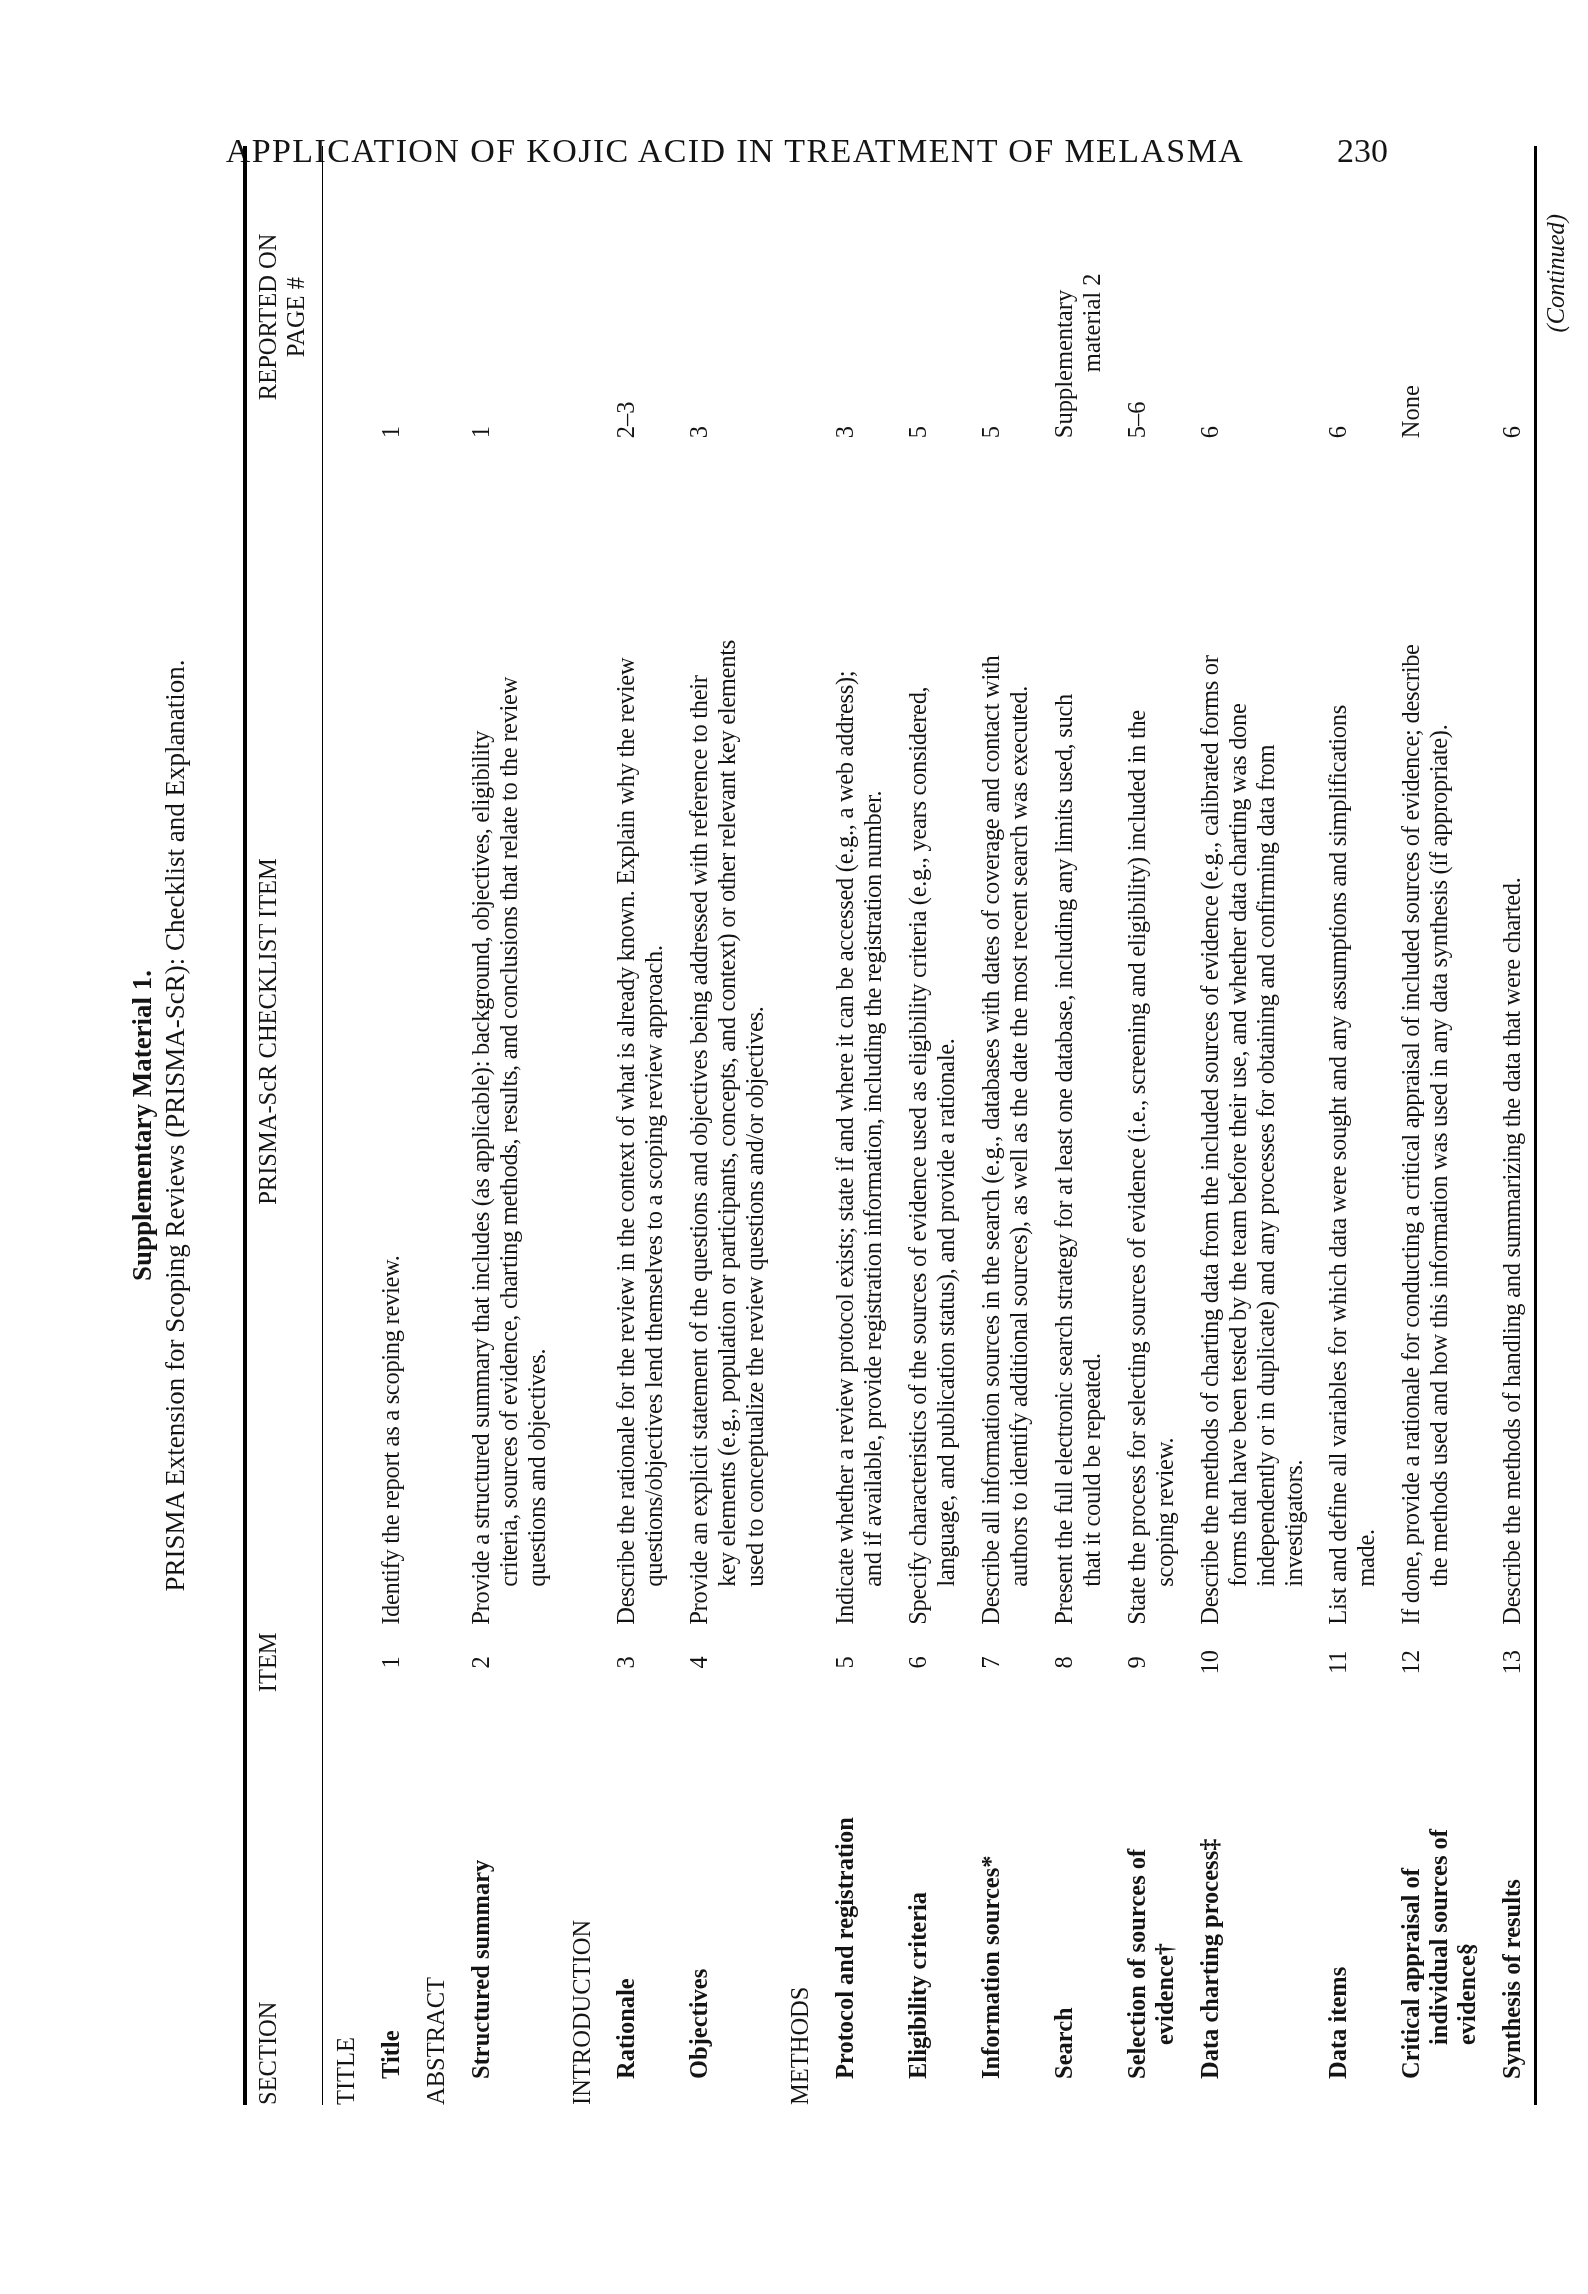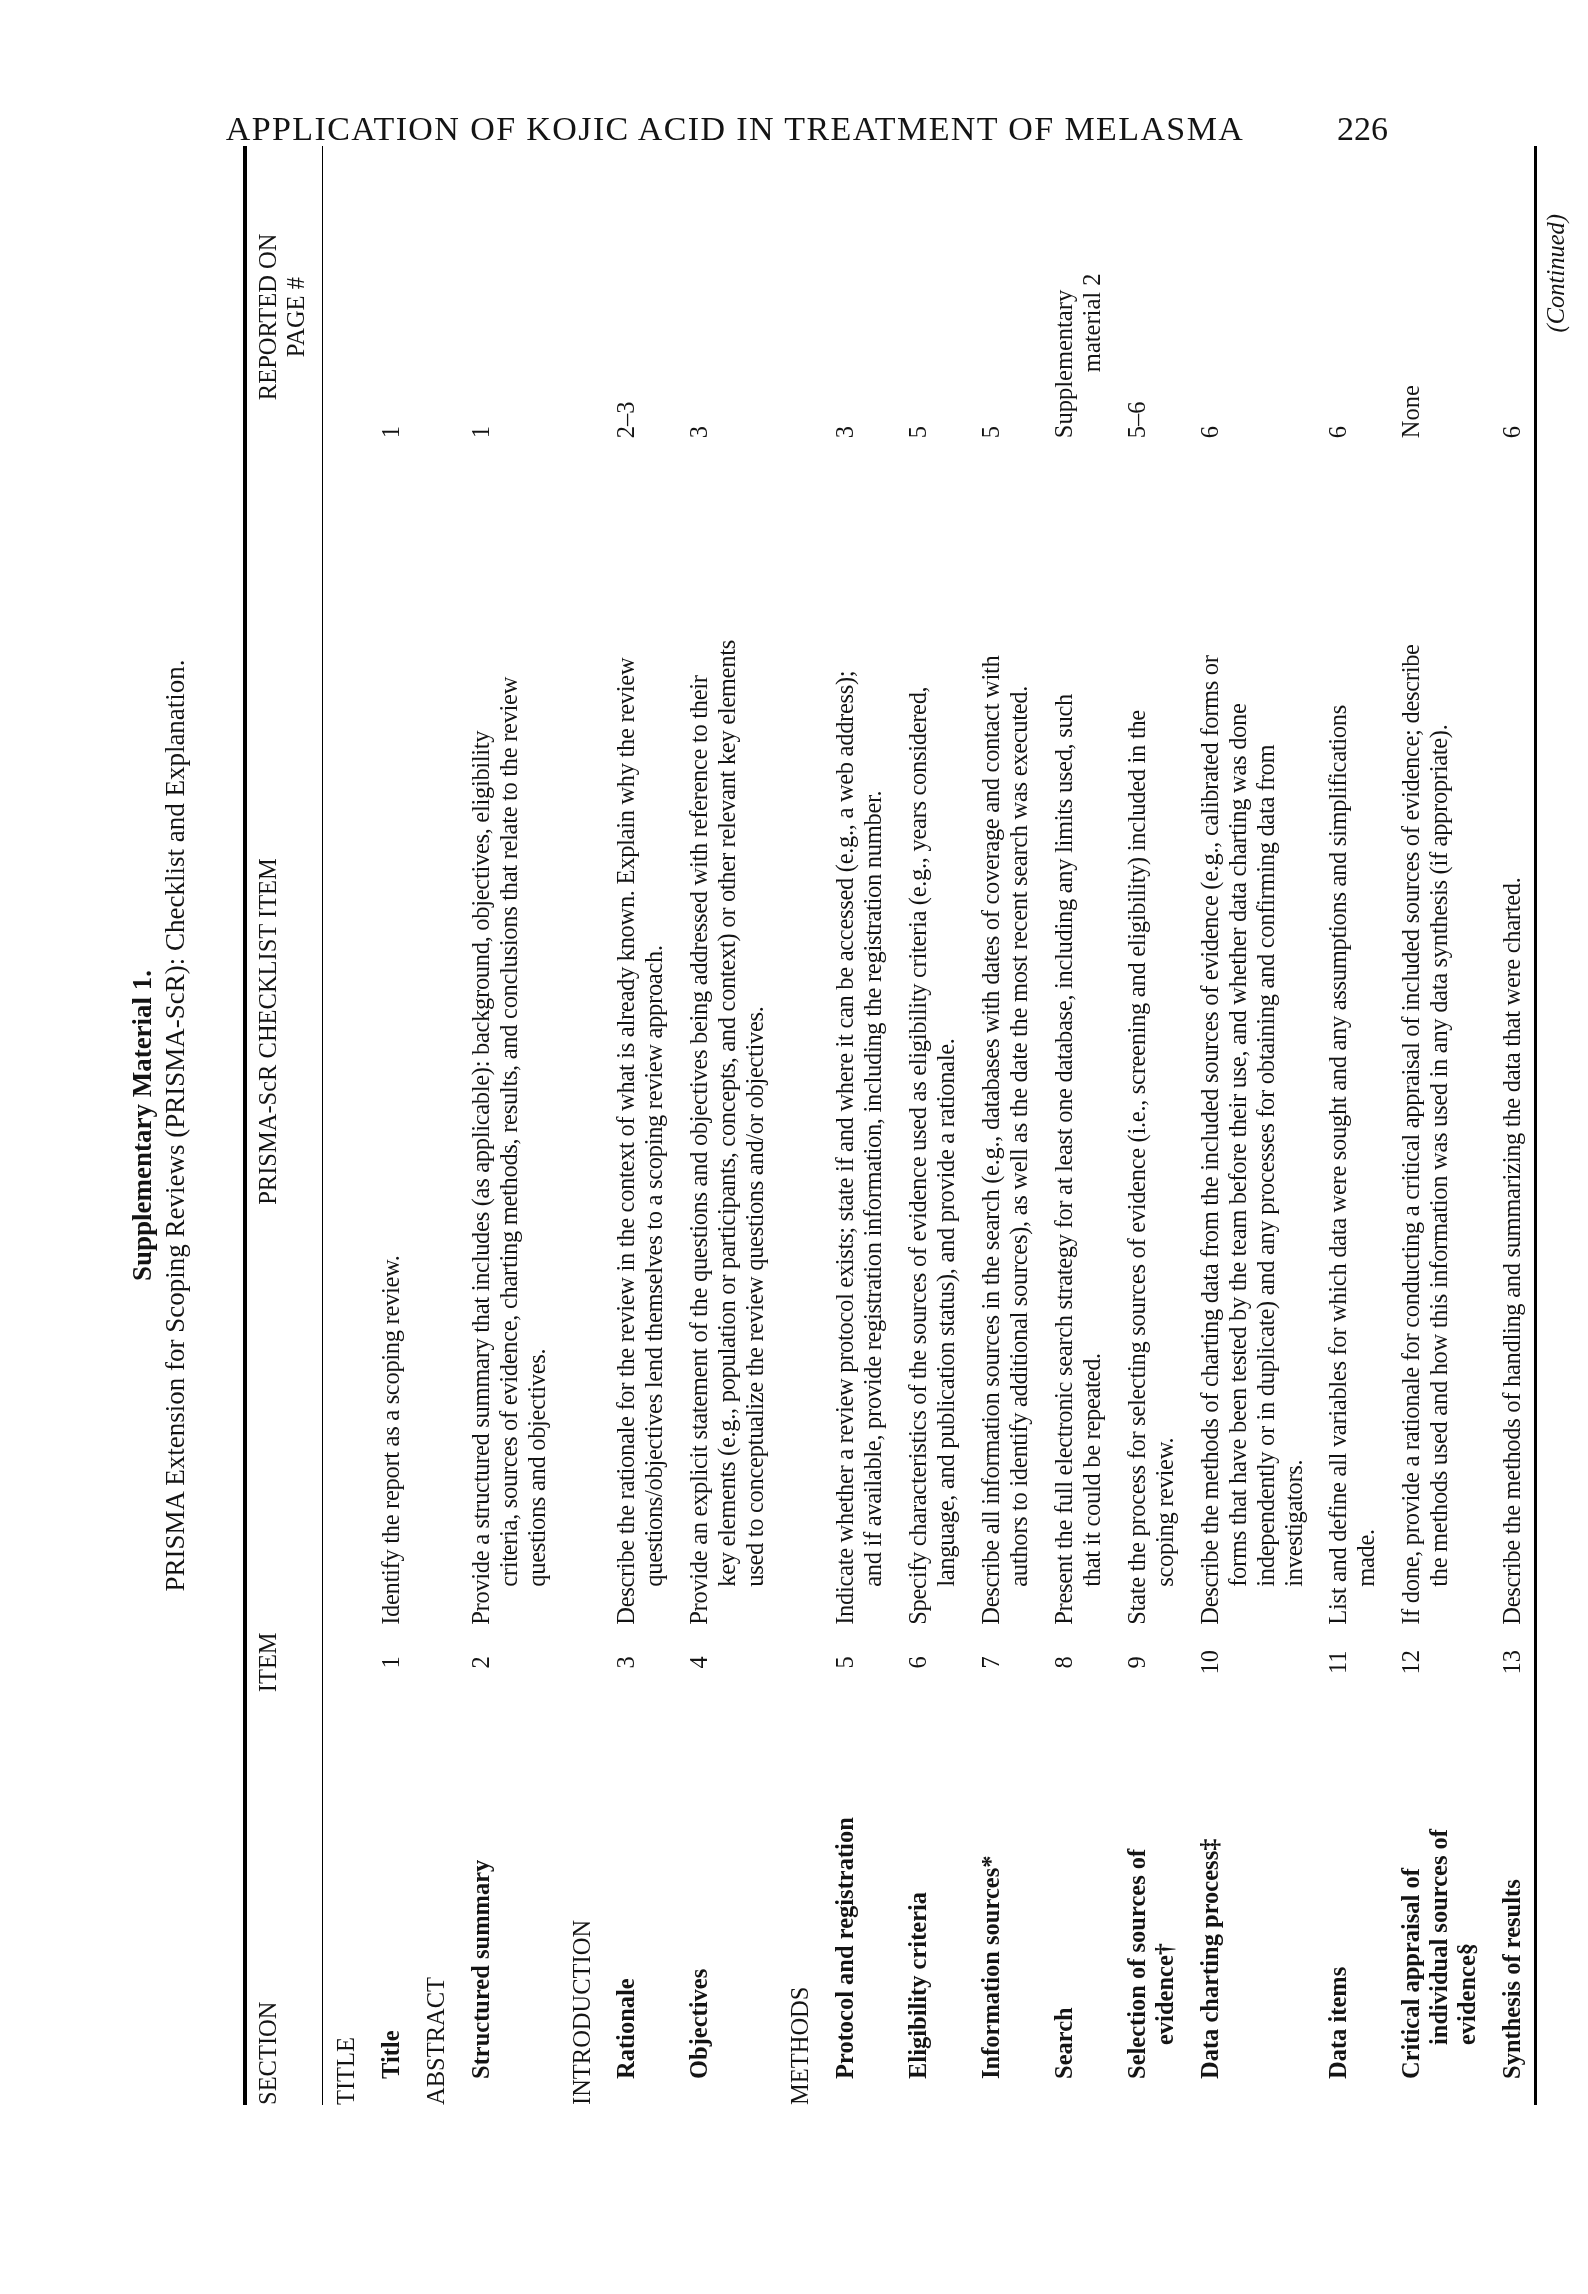--- a/index.html
+++ b/index.html
@@ -2,21 +2,21 @@
 <html style="font-size:15px"><head>
 <meta charset="utf-8">
 <style>
   html,body{margin:0;padding:0;}
   body{
     width:1589px;height:2295px;position:relative;background:#ffffff;
     font-family:"Liberation Serif","DejaVu Serif",serif;color:#141414;
     overflow:hidden;
   }
   
-  .running-head{position:absolute;top:110px;left:0;width:1587px;height:47px;}
+  .running-head{position:absolute;top:132px;left:0;width:1587px;height:47px;}
   .rh-title{
     position:absolute;left:217px;width:1036px;text-align:center;
     font-size:34px;letter-spacing:1.4px;white-space:nowrap;
   }
   .rh-page{position:absolute;left:1337px;font-size:34px;}
   
   .rotated{
     position:absolute;left:122px;top:2105px;width:1959px;height:1332px;
     transform-origin:0 0;transform:rotate(-90deg);
   }
@@ -56,21 +56,21 @@
     font-style:italic;font-size:24.5px;
   }
 </style>
 </head>
 <body>
 
 <div class="page">
 
   <div class="running-head">
     <span class="rh-title">APPLICATION OF KOJIC ACID IN TREATMENT OF MELASMA</span>
-    <span class="rh-page">226</span>
+    <span class="rh-page">230</span>
   </div>
 
   <div class="rotated">
 
     <div class="tbl-title">
       <div class="t1">Supplementary Material 1.</div>
       <div class="t2">PRISMA Extension for Scoping Reviews (PRISMA-ScR): Checklist and Explanation.</div>
     </div>
 
     <table class="checklist">

